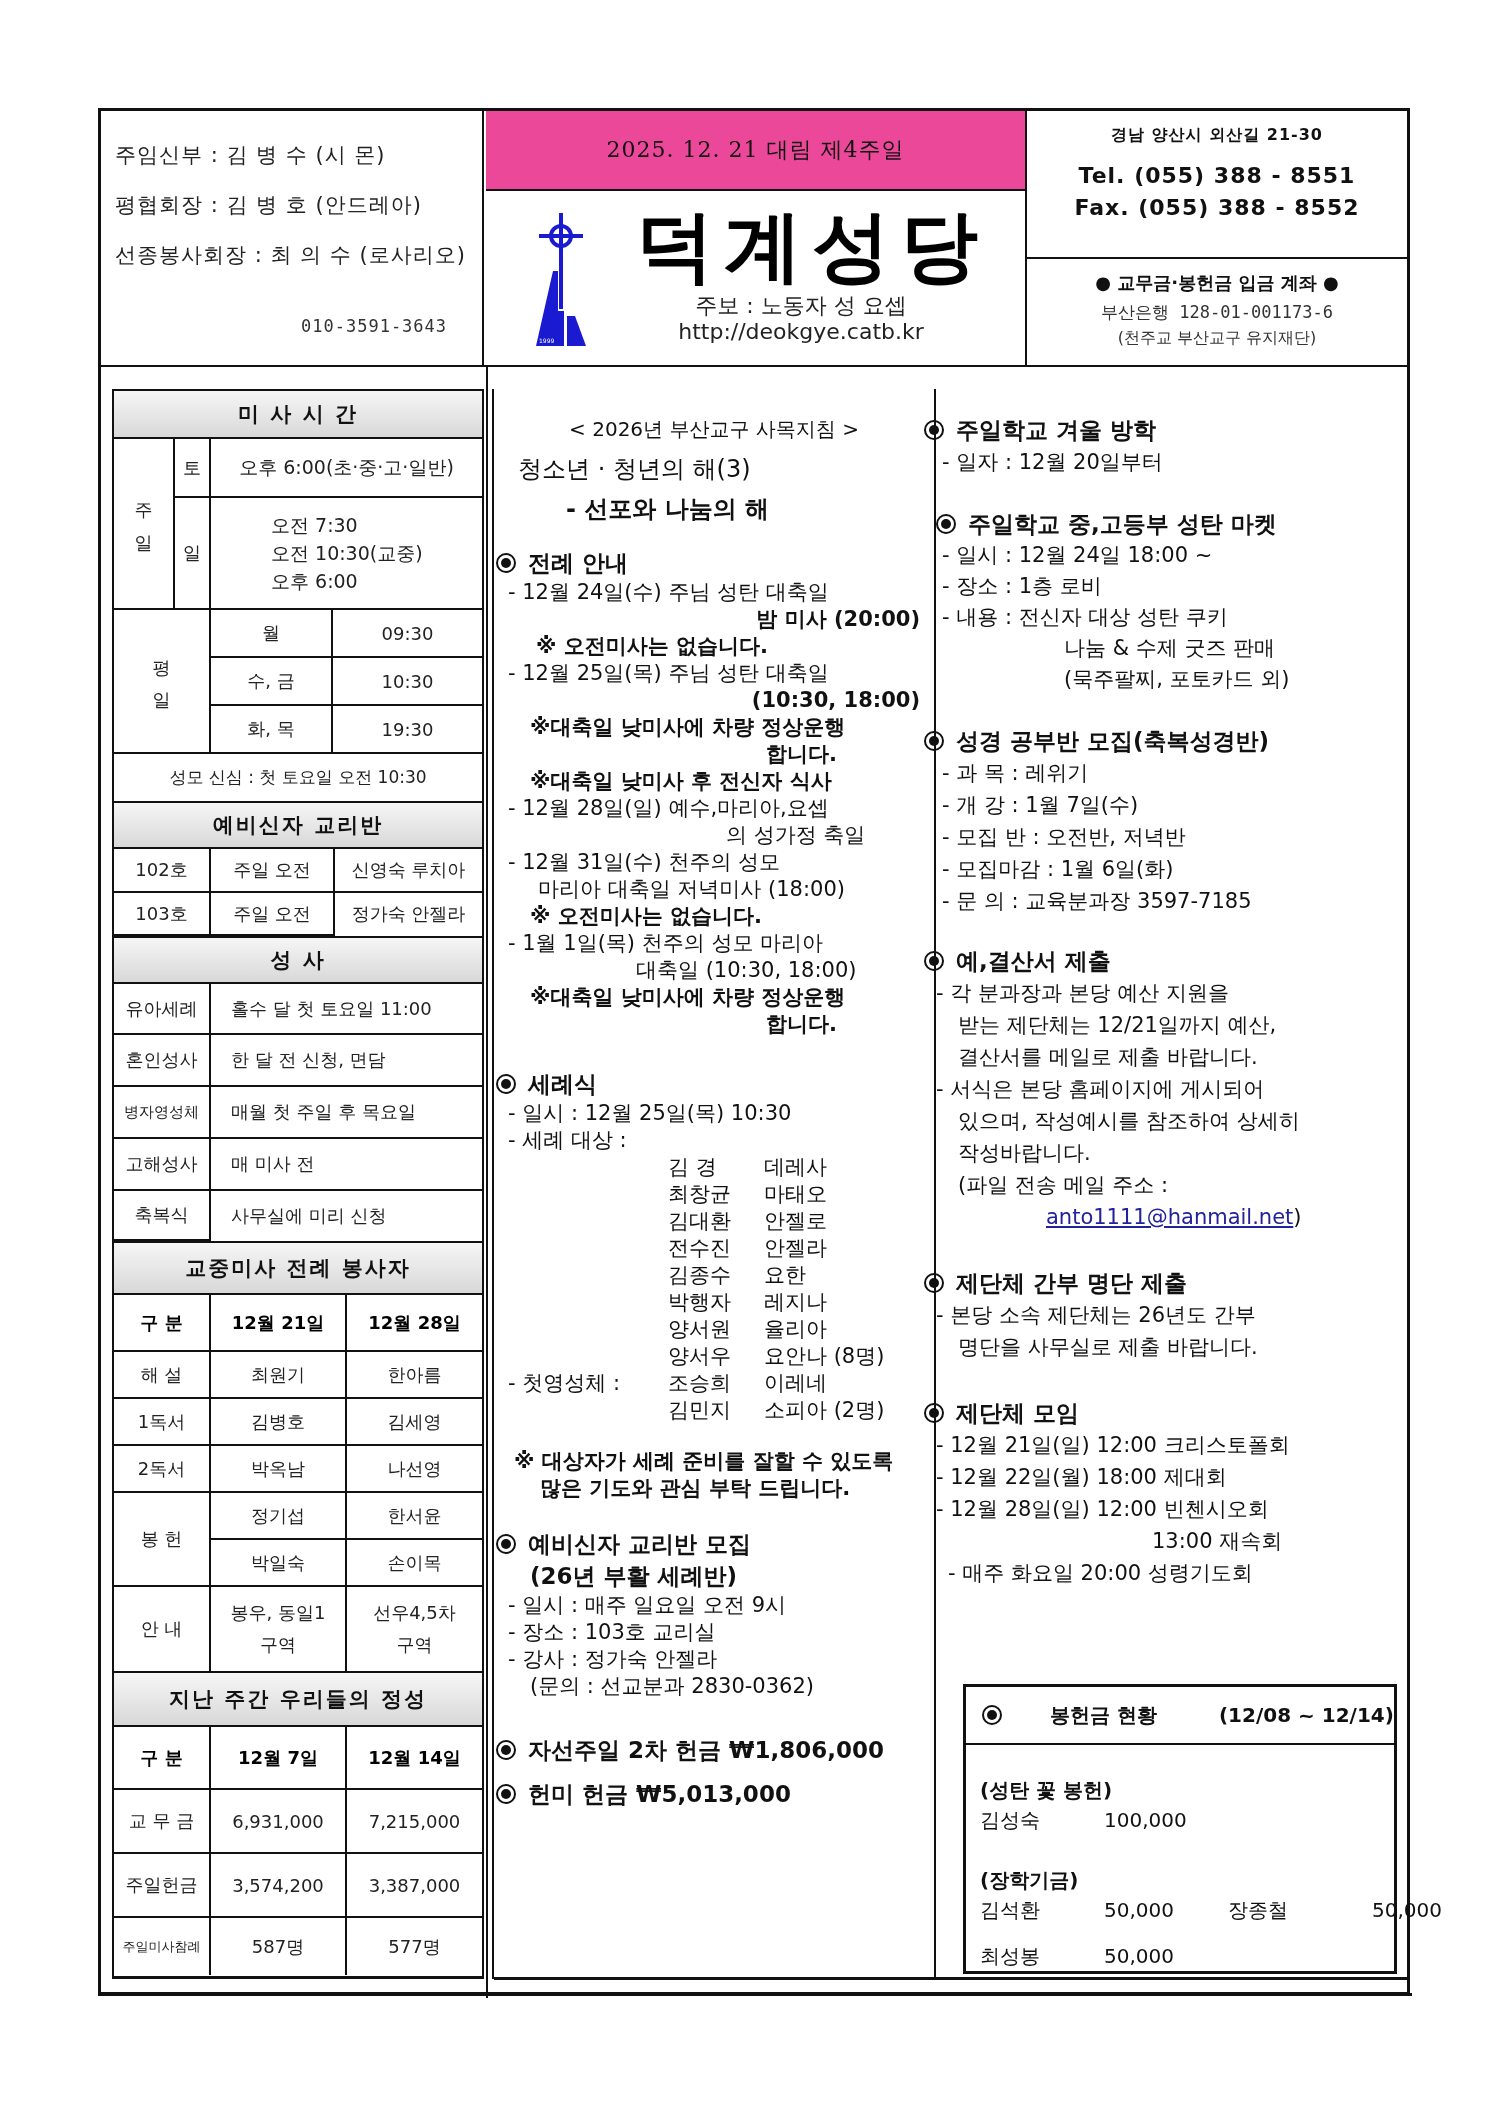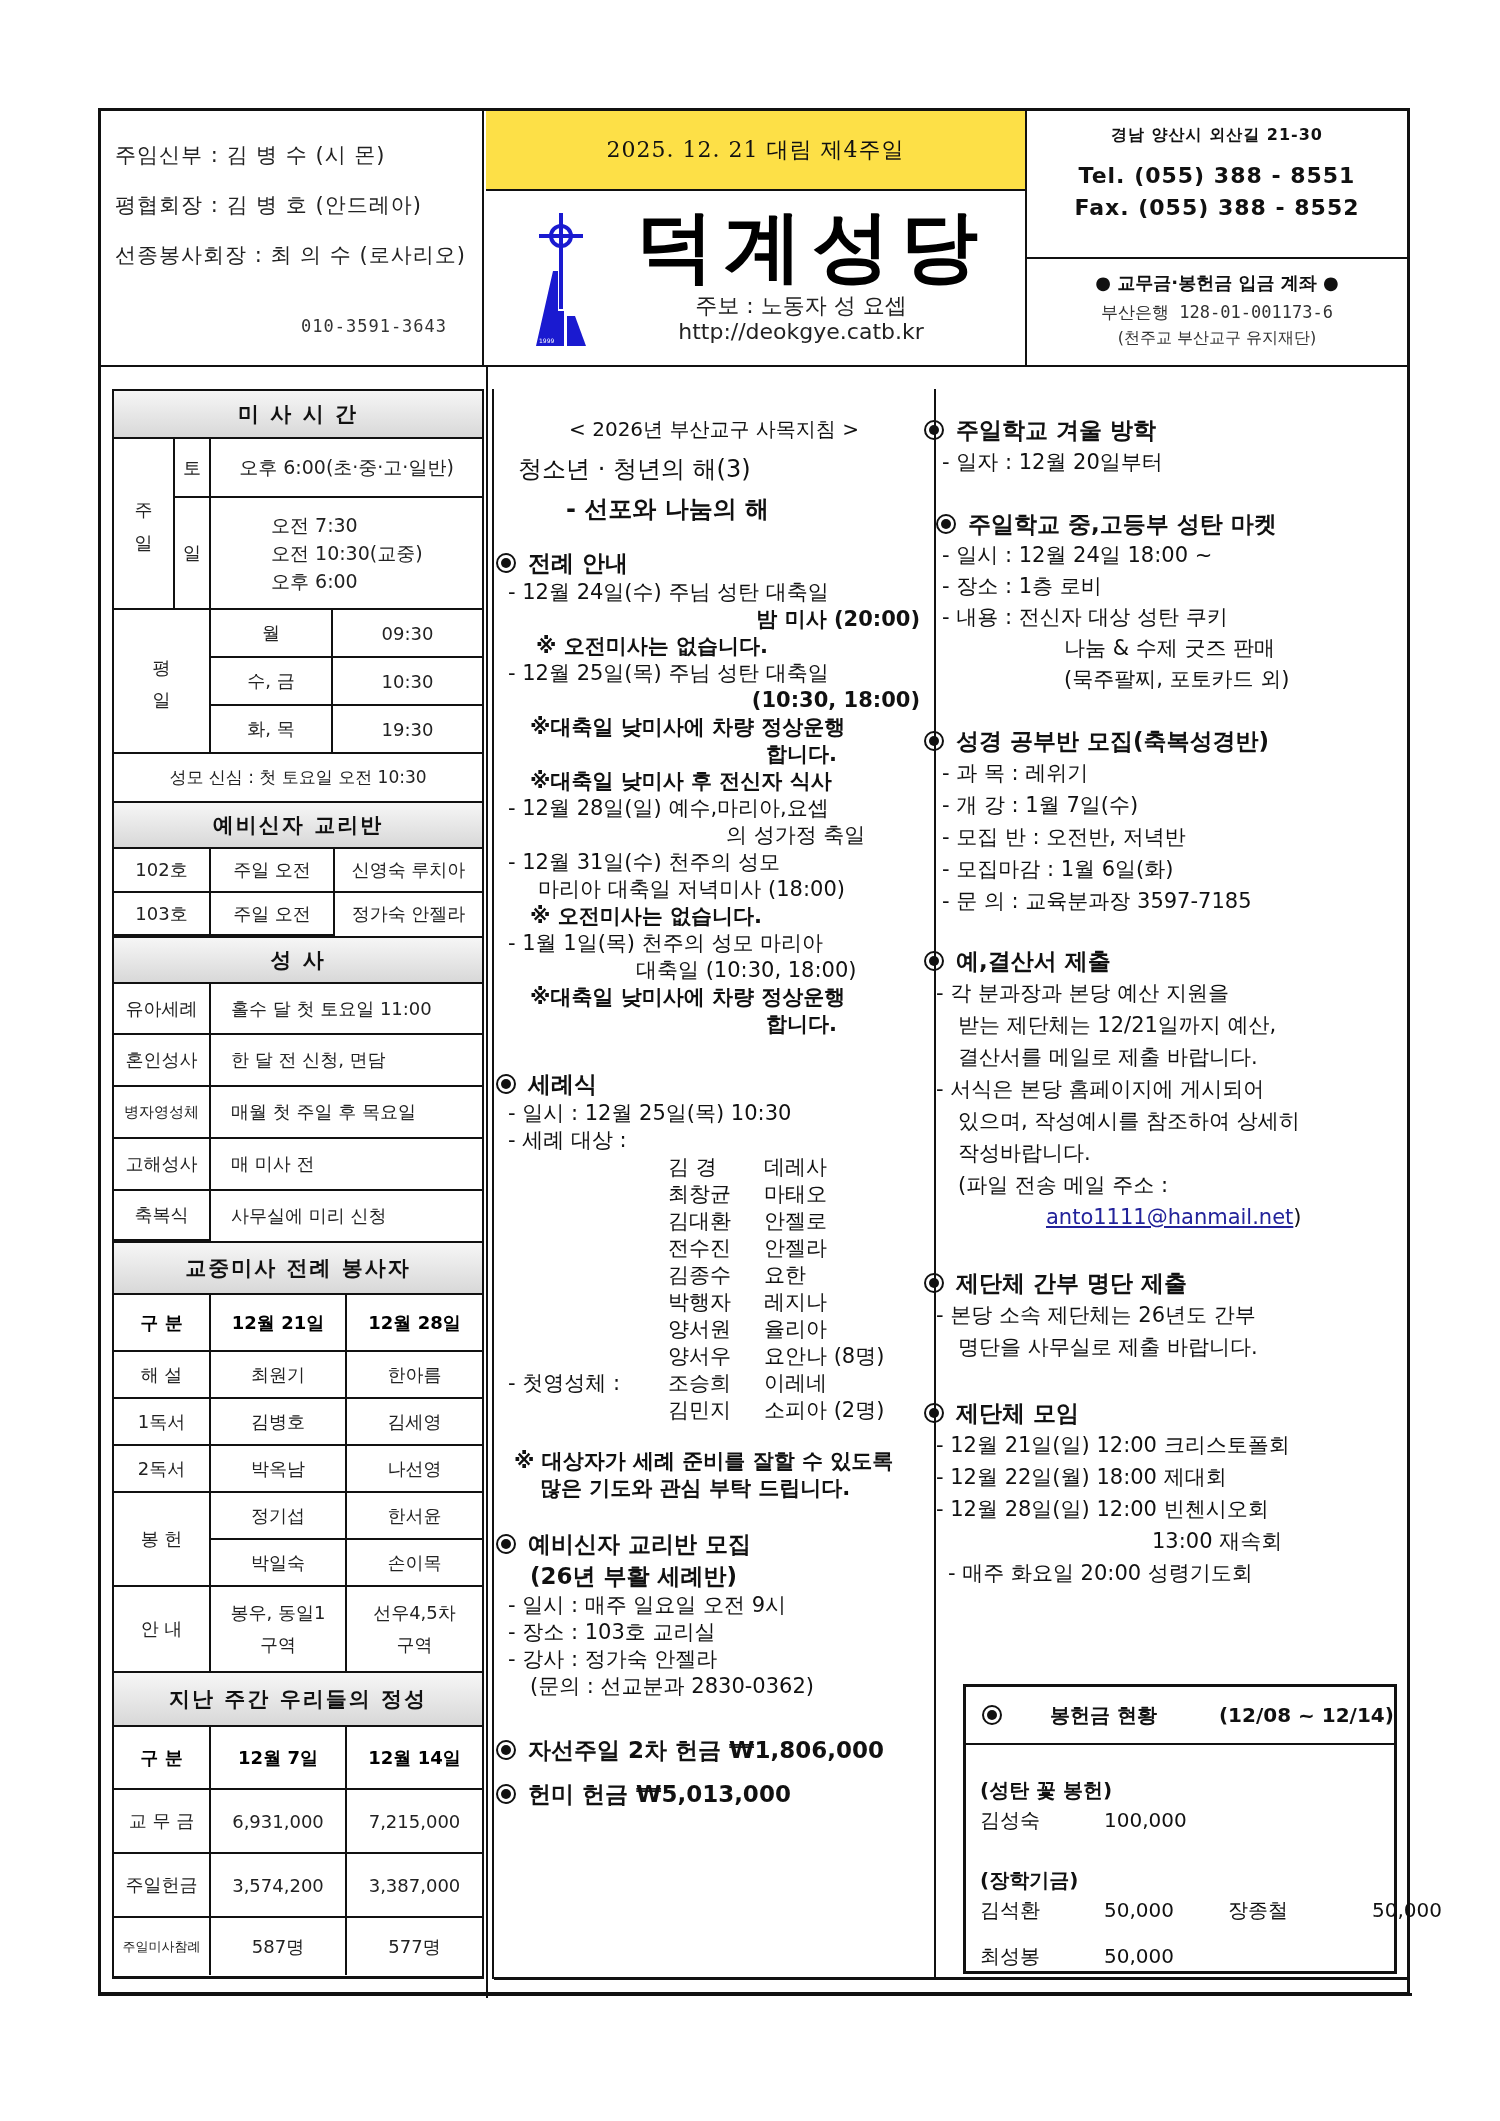--- a/index.html
+++ b/index.html
@@ -8,21 +8,21 @@
 
   .frame { position: absolute; left: 98px; top: 108px; width: 1312px; height: 1887px; border: 3px solid #111; }
   .frame-shadow { position: absolute; left: 98px; top: 1993px; width: 1314px; height: 3px; background: #111; }
 
   
   .header { position: absolute; left: 0; top: 0; width: 1306px; height: 256px; border-bottom: 2px solid #111; }
   .hdr-left { position: absolute; left: 0; top: 0; width: 383px; height: 254px; border-right: 2px solid #111; padding: 30px 0 0 14px; }
   .hdr-left .row { font-size: 21px; color: #222; height: 50px; white-space: nowrap; letter-spacing: 1px; }
   .hdr-left .phone { font-family: "DejaVu Sans Mono", monospace; font-size: 17px; color: #333; position: absolute; left: 200px; top: 205px; letter-spacing: 1px; }
   .hdr-mid { position: absolute; left: 385px; top: 0; width: 539px; height: 254px; }
-  .hdr-date { height: 80px; background: #fde047; border-bottom: 2px solid #111; display: flex; align-items: center; justify-content: center; font-family: "DejaVu Serif", serif; font-size: 22px; letter-spacing: 1px; }
+  .hdr-date { height: 80px; background: #ec4899; border-bottom: 2px solid #111; display: flex; align-items: center; justify-content: center; font-family: "DejaVu Serif", serif; font-size: 22px; letter-spacing: 1px; }
   .hdr-logo { position: absolute; left: 45px; top: 100px; width: 60px; height: 140px; }
   .hdr-title { position: absolute; left: 150px; top: 84px; font-size: 78px; font-weight: bold; letter-spacing: 10px; color: #000; }
   .hdr-sub { position: absolute; left: 150px; top: 180px; width: 330px; text-align: center; font-size: 22px; color: #222; }
   .hdr-url { position: absolute; left: 150px; top: 208px; width: 330px; text-align: center; font-size: 22px; color: #222; }
   .hdr-right { position: absolute; left: 924px; top: 0; width: 382px; height: 254px; border-left: 2px solid #111; }
   .hdr-addr { height: 148px; border-bottom: 2px solid #111; text-align: center; padding-top: 14px; }
   .hdr-addr .a1 { font-size: 16px; font-weight: bold; margin-bottom: 14px; letter-spacing: 1px; }
   .hdr-addr .a2 { font-size: 22px; font-weight: bold; line-height: 32px; letter-spacing: 1px; }
   .hdr-bank { text-align: center; padding-top: 12px; }
   .hdr-bank .b1 { font-size: 18px; font-weight: bold; }

